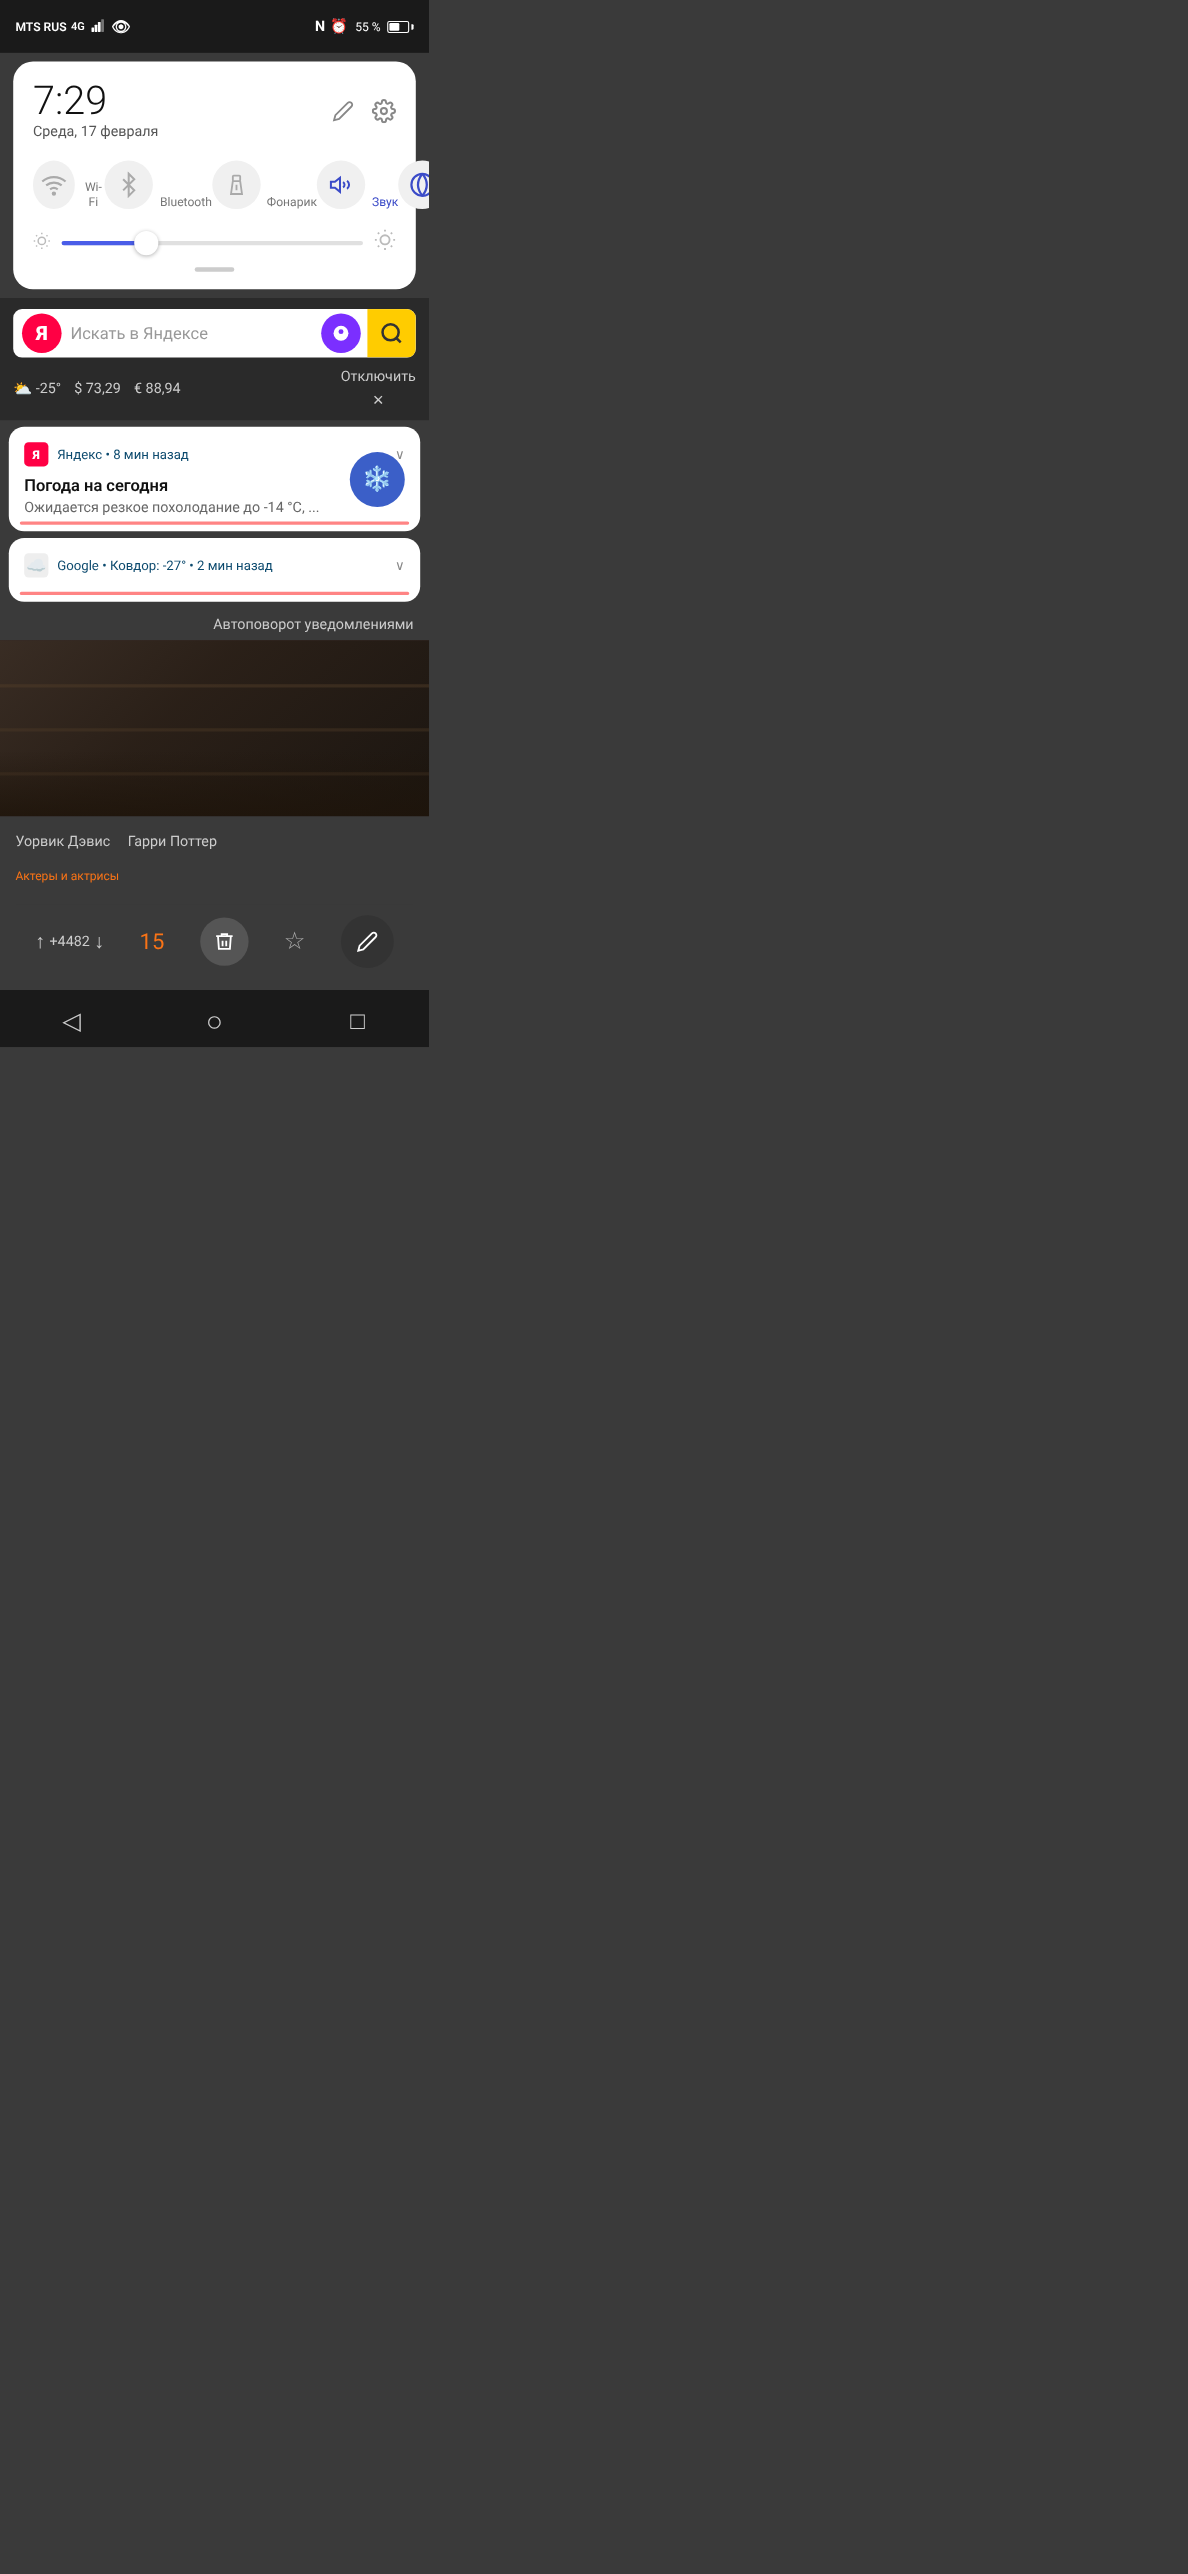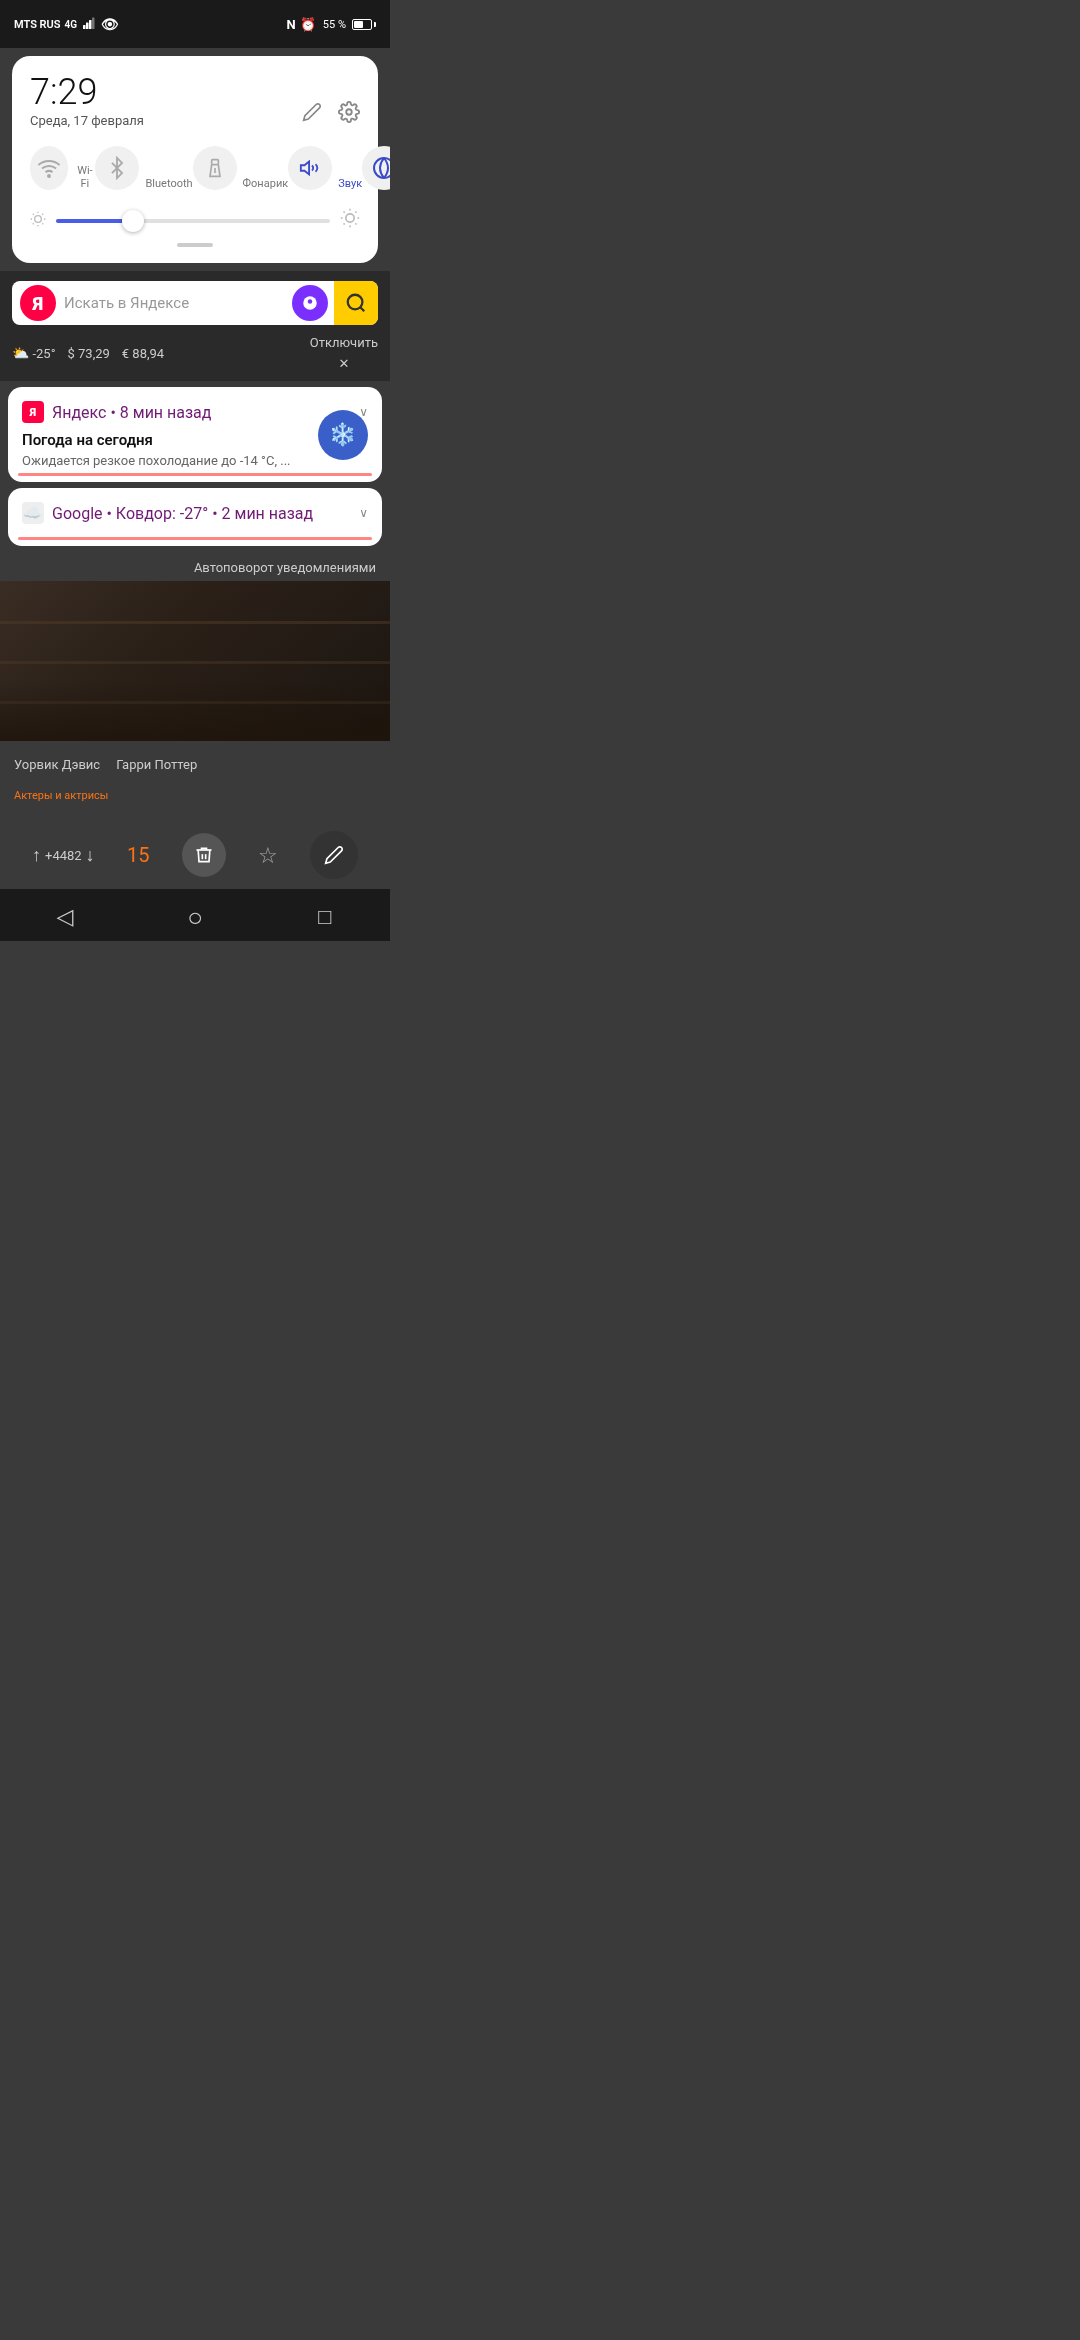--- a/index.html
+++ b/index.html
@@ -69,21 +69,21 @@
     
     .quick-settings {
       background: #fff;
       border-radius: 18px;
       margin: 8px 12px;
       padding: 18px 18px 16px;
     }
     .qs-header {
       display: flex;
       justify-content: space-between;
-      align-items: flex-end;
+      align-items: center;
       margin-bottom: 18px;
     }
     .qs-time {
       font-size: 36px;
       font-weight: 300;
       color: #111;
       line-height: 1;
     }
     .qs-date {
       font-size: 13px;
@@ -302,22 +302,22 @@
       font-weight: 900;
       font-size: 11px;
     }
     .notif-app-icon.google {
       background: #eee;
       color: #888;
       font-size: 15px;
     }
     .notif-meta {
       flex: 1;
-      font-size: 16px;
-      color: #701a75;
+      font-size: 12px;
+      color: #0c4a6e;
     }
     .notif-expand {
       font-size: 12px;
       color: #888;
       cursor: pointer;
     }
     .notif-title {
       font-size: 15px;
       font-weight: 600;
       color: #111;
@@ -375,21 +375,21 @@
     }
     .bg-blur-overlay {
       position: absolute;
       inset: 0;
       background: rgba(40,20,10,0.55);
     }
 
     
     .bottom-area {
       background: #3a3a3a;
-      padding: 16px 14px 0;
+      padding: 16px 14px 10px;
     }
     .search-suggestions {
       display: flex;
       gap: 16px;
       margin-bottom: 12px;
     }
     .suggestion-chip {
       font-size: 13px;
       color: #ccc;
       cursor: pointer;

